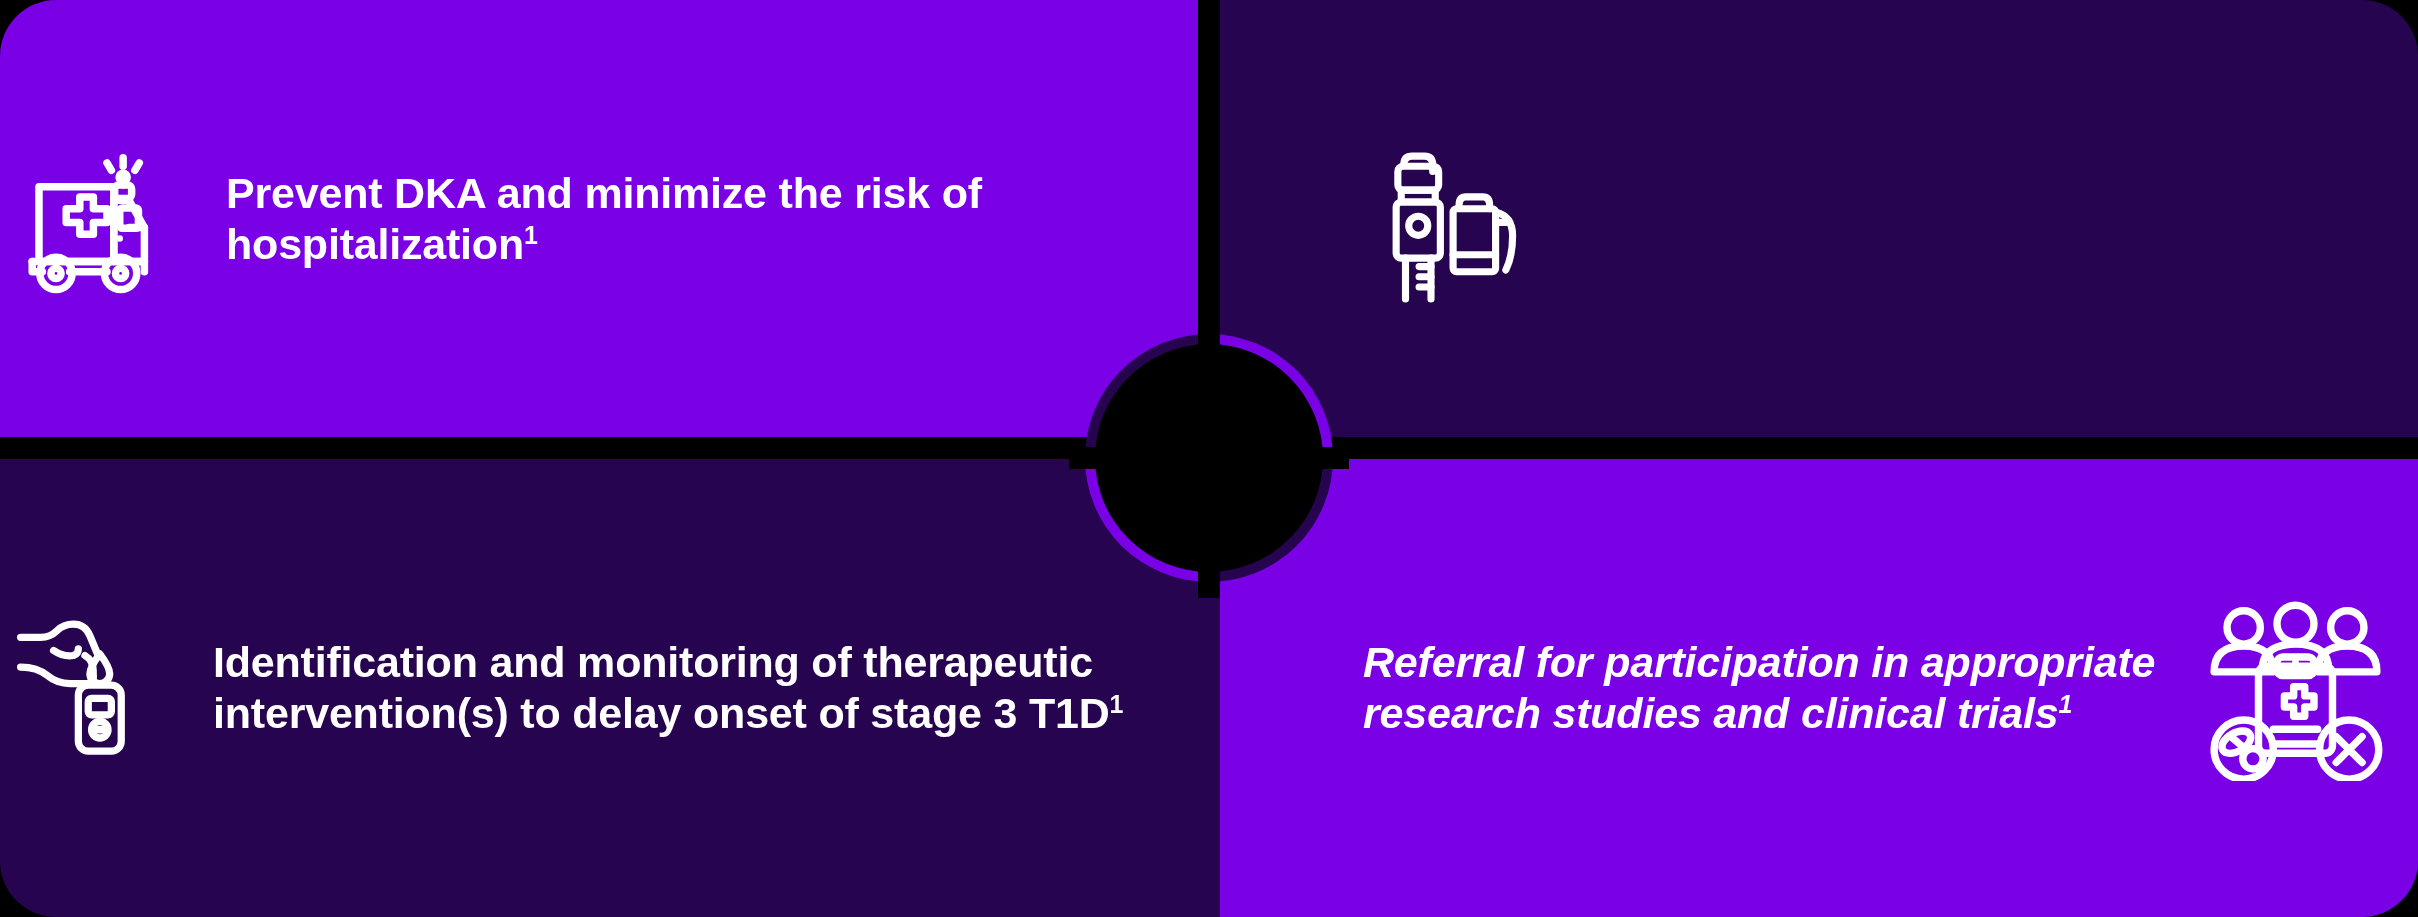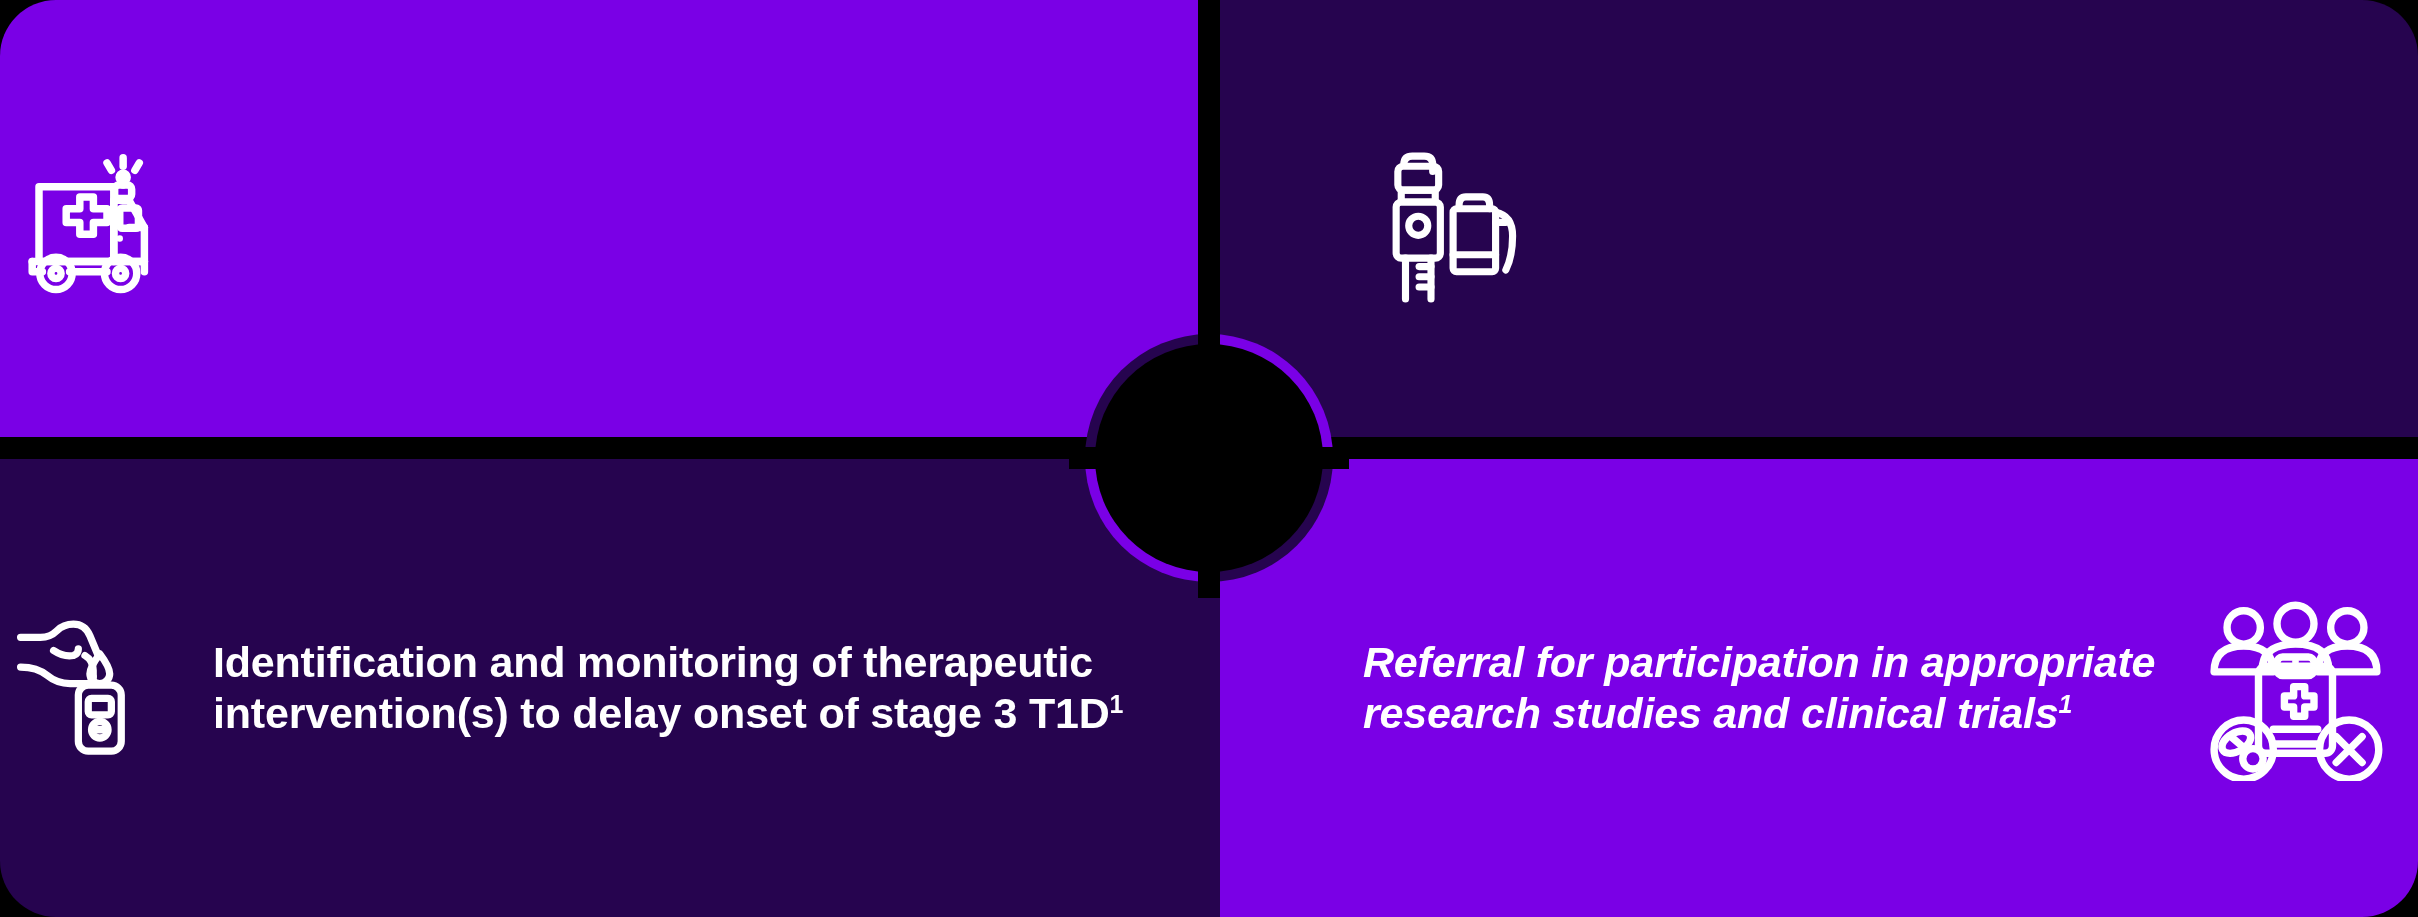--- a/index.html
+++ b/index.html
@@ -146,20 +146,23 @@
 
           <rect x="54.5" y="30" width="10" height="8" rx="2.5"></rect>
           <path d="M59.5 30 v-3"></path>
           <circle cx="59.5" cy="25.5" r="2.4"></circle>
 
           <path d="M59.5 14 v5"></path>
           <path d="M50 17 l2.6 4.4"></path>
           <path d="M69 17 l-2.6 4.4"></path>
         </svg>
       </div>
+      <div class="q-text">
+        <span>Prevent DKA and minimize the risk of hospitalization</span><sup>1</sup>
+      </div>
     </div>
   </div>
 
   <div class="quad q-tr">
     <div class="q-inner">
       <div class="icon-wrap">
         <svg viewBox="0 0 100 100" fill="none" stroke="#fff" stroke-width="4.2" stroke-linecap="round" stroke-linejoin="round">
 
           <path d="M24 18 q0-5 5-5 h7 q5 0 5 5 v4"></path>
           <rect x="20.5" y="19" width="24" height="14" rx="3"></rect>

